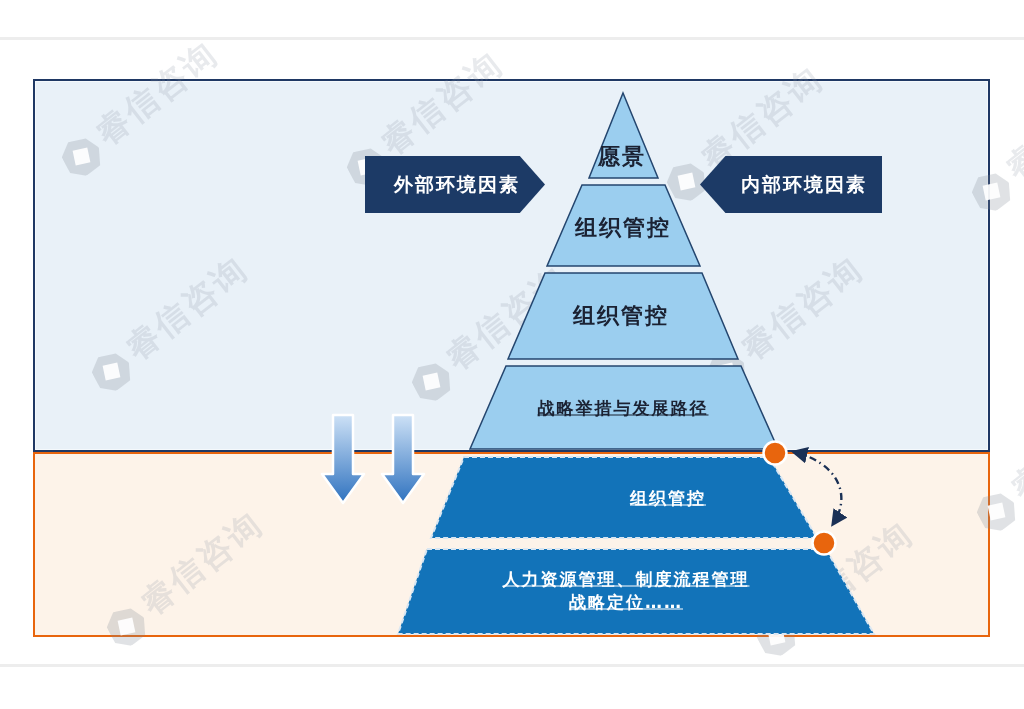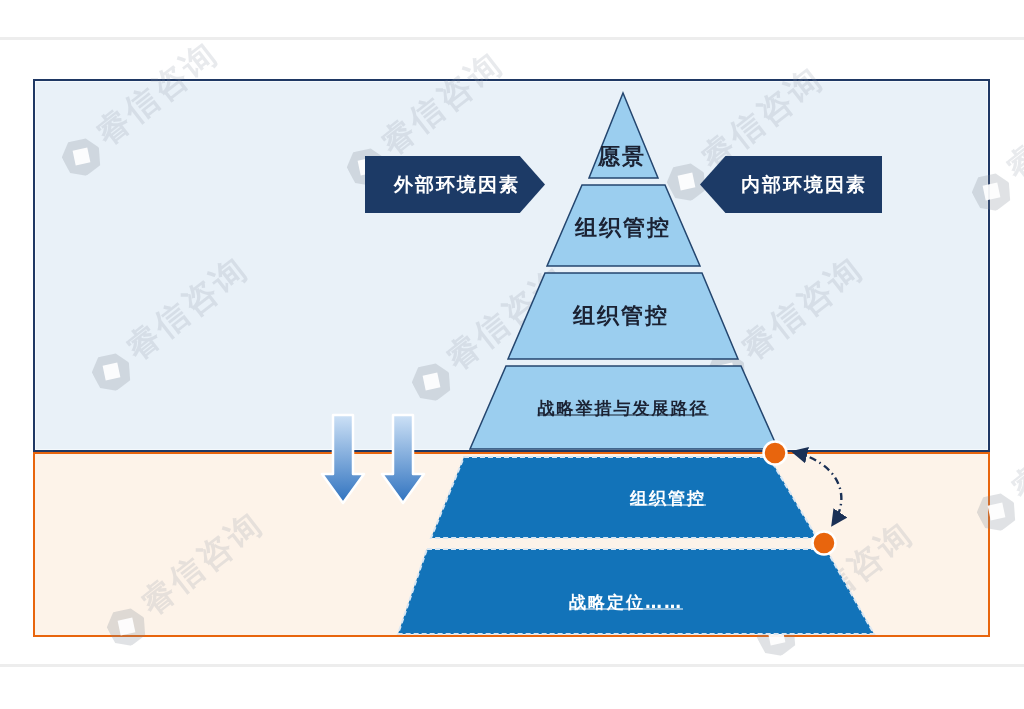--- a/index.html
+++ b/index.html
@@ -135,15 +135,16 @@
   </div>
   <div class="banner banner-right">
     <span>内部环境因素</span>
   </div>
 
   <div class="dlabel" style="left:622px; top:157px;">愿景</div>
   <div class="dlabel" style="left:623px; top:228px;">组织管控</div>
   <div class="dlabel" style="left:621px; top:316px;">组织管控</div>
   <div class="dlabel small" style="left:623px; top:408px;">战略举措与发展路径</div>
   <div class="dlabel small white" style="left:624px; top:498px;margin-left:44px;">组织管控</div>
+  <div class="dlabel small white" style="left:626px; top:579px;">人力资源管理、制度流程管理</div>
   <div class="dlabel small white" style="left:626px; top:602px;">战略定位……</div>
 
 </div>
 
 </body></html>

